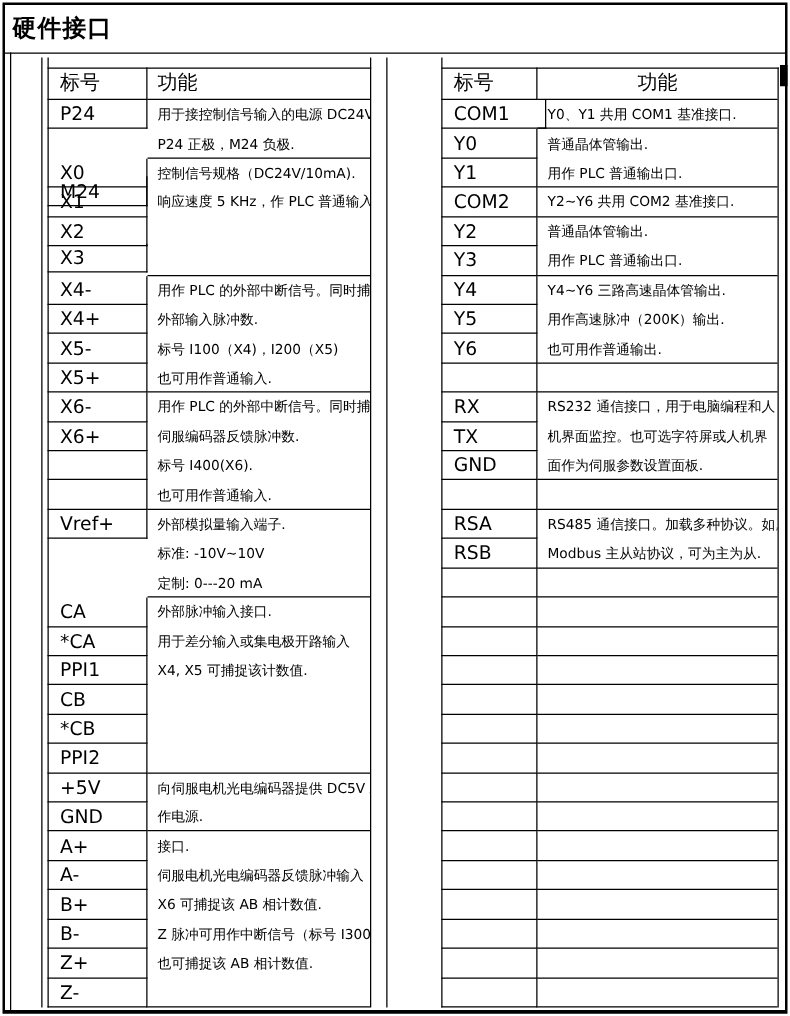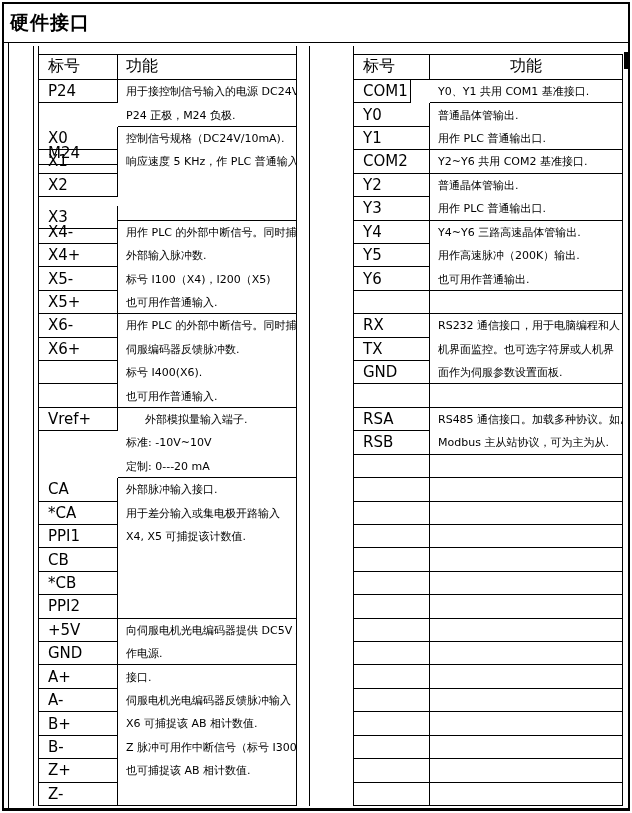--- a/index.html
+++ b/index.html
@@ -50,21 +50,21 @@
   <div class="cell func-cell func-head" style="left:80px;top:0;width:178px;height:26px;">功能</div>
 <div class="cell label-cell" style="left: 0px; top: 26px; width: 80px; height: 23.4194px;">P24</div>
     <div class="cell label-cell" style="left: 0px; top: 49.4194px; width: 80px; height: 23.4194px; margin-top: 38px;">M24</div>
     <div class="cell func-cell" style="left: 80px; top: 26px; width: 178px; height: 46.8387px;">
       <div class="func-line" style="height: 23.4194px;">用于接控制信号输入的电源 DC24V.</div>
       <div class="func-line" style="height: 23.4194px;">P24 正极，M24 负极.</div>
     </div>
     <div class="cell label-cell" style="left: 0px; top: 72.8387px; width: 80px; height: 23.4194px;">X0</div>
     <div class="cell label-cell" style="left: 0px; top: 96.2581px; width: 80px; height: 23.4194px;">X1</div>
     <div class="cell label-cell" style="left: 0px; top: 119.677px; width: 80px; height: 23.4194px;">X2</div>
-    <div class="cell label-cell" style="left: 0px; top: 152px; width: 80px; height: 23.4194px;">X3</div>
+    <div class="cell label-cell" style="left: 0px; top: 141px; width: 80px; height: 23.4194px;">X3</div>
     <div class="cell func-cell" style="left: 80px; top: 72.8387px; width: 178px; height: 93.6774px;">
       <div class="func-line" style="height: 23.4194px;">控制信号规格（DC24V/10mA).</div>
       <div class="func-line" style="height: 23.4194px;">响应速度 5 KHz，作 PLC 普通输入.</div>
       <div class="func-line" style="height: 23.4194px;"></div>
     </div>
     <div class="cell label-cell" style="left: 0px; top: 166.516px; width: 80px; height: 23.4194px;">X4-</div>
     <div class="cell label-cell" style="left: 0px; top: 189.935px; width: 80px; height: 23.4194px;">X4+</div>
     <div class="cell label-cell" style="left: 0px; top: 213.355px; width: 80px; height: 23.4194px;">X5-</div>
     <div class="cell label-cell" style="left: 0px; top: 236.774px; width: 80px; height: 23.4194px;">X5+</div>
     <div class="cell func-cell" style="left: 80px; top: 166.516px; width: 178px; height: 93.6774px;">
@@ -78,21 +78,21 @@
     <div class="cell label-cell" style="left: 0px; top: 307.032px; width: 80px; height: 23.4194px;"></div>
     <div class="cell label-cell" style="left: 0px; top: 330.452px; width: 80px; height: 23.4194px;"></div>
     <div class="cell func-cell" style="left: 80px; top: 260.194px; width: 178px; height: 93.6774px;">
       <div class="func-line" style="height: 23.4194px;">用作 PLC 的外部中断信号。同时捕捉</div>
       <div class="func-line" style="height: 23.4194px;">伺服编码器反馈脉冲数.</div>
       <div class="func-line" style="height: 23.4194px;">标号 I400(X6).</div>
       <div class="func-line" style="height: 23.4194px;">也可用作普通输入.</div>
     </div>
     <div class="cell label-cell" style="left: 0px; top: 353.871px; width: 80px; height: 23.4194px;">Vref+</div>
     <div class="cell func-cell" style="left: 80px; top: 353.871px; width: 178px; height: 70.2581px;">
-      <div class="func-line" style="height: 23.4194px; margin-left: 19px;">外部模拟量输入端子.</div>
+      <div class="func-line" style="height: 23.4194px;">外部模拟量输入端子.</div>
       <div class="func-line" style="height: 23.4194px;">标准:  -10V~10V</div>
       <div class="func-line" style="height: 23.4194px;">定制: 0---20 mA</div>
     </div>
     <div class="cell label-cell" style="left: 0px; top: 424.129px; width: 80px; height: 23.4194px;">CA</div>
     <div class="cell label-cell" style="left: 0px; top: 447.548px; width: 80px; height: 23.4194px;">*CA</div>
     <div class="cell label-cell" style="left: 0px; top: 470.968px; width: 80px; height: 23.4194px;">PPI1</div>
     <div class="cell label-cell" style="left: 0px; top: 494.387px; width: 80px; height: 23.4194px;">CB</div>
     <div class="cell label-cell" style="left: 0px; top: 517.806px; width: 80px; height: 23.4194px;">*CB</div>
     <div class="cell label-cell" style="left: 0px; top: 541.226px; width: 80px; height: 23.4194px;">PPI2</div>
     <div class="cell func-cell" style="left: 80px; top: 424.129px; width: 178px; height: 140.516px;">
@@ -121,21 +121,21 @@
       <div class="func-line" style="height: 23.4194px;">X6 可捕捉该 AB 相计数值.</div>
       <div class="func-line" style="height: 23.4194px;">Z 脉冲可用作中断信号（标号 I300),</div>
       <div class="func-line" style="height: 23.4194px;">也可捕捉该 AB 相计数值.</div>
       <div class="func-line" style="height: 23.4194px;"></div>
     </div>
   </div>
 
 <div class="tbl" id="tbl-right" style="left:353px;width:269px;">
   <div class="cell label-cell header-cell" style="left:0;top:0;width:77px;height:26px;">标号</div>
   <div class="cell func-cell func-head centered" style="left:77px;top:0;width:192px;height:26px;">功能</div>
-<div class="cell label-cell" style="left: 0px; top: 26px; width: 58px; height: 23.4194px;">COM1</div>
+<div class="cell label-cell" style="left: 0px; top: 26px; width: 84px; height: 23.4194px;">COM1</div>
     <div class="cell func-cell" style="left: 77px; top: 26px; width: 192px; height: 23.4194px;">
       <div class="func-line" style="height: 23.4194px;">Y0、Y1 共用 COM1 基准接口.</div>
     </div>
     <div class="cell label-cell" style="left: 0px; top: 49.4194px; width: 77px; height: 23.4194px;">Y0</div>
     <div class="cell label-cell" style="left: 0px; top: 72.8387px; width: 77px; height: 23.4194px;">Y1</div>
     <div class="cell func-cell" style="left: 77px; top: 49.4194px; width: 192px; height: 46.8387px;">
       <div class="func-line" style="height: 23.4194px;">普通晶体管输出.</div>
       <div class="func-line" style="height: 23.4194px;">用作 PLC 普通输出口.</div>
     </div>
     <div class="cell label-cell" style="left: 0px; top: 96.2581px; width: 77px; height: 23.4194px;">COM2</div>

